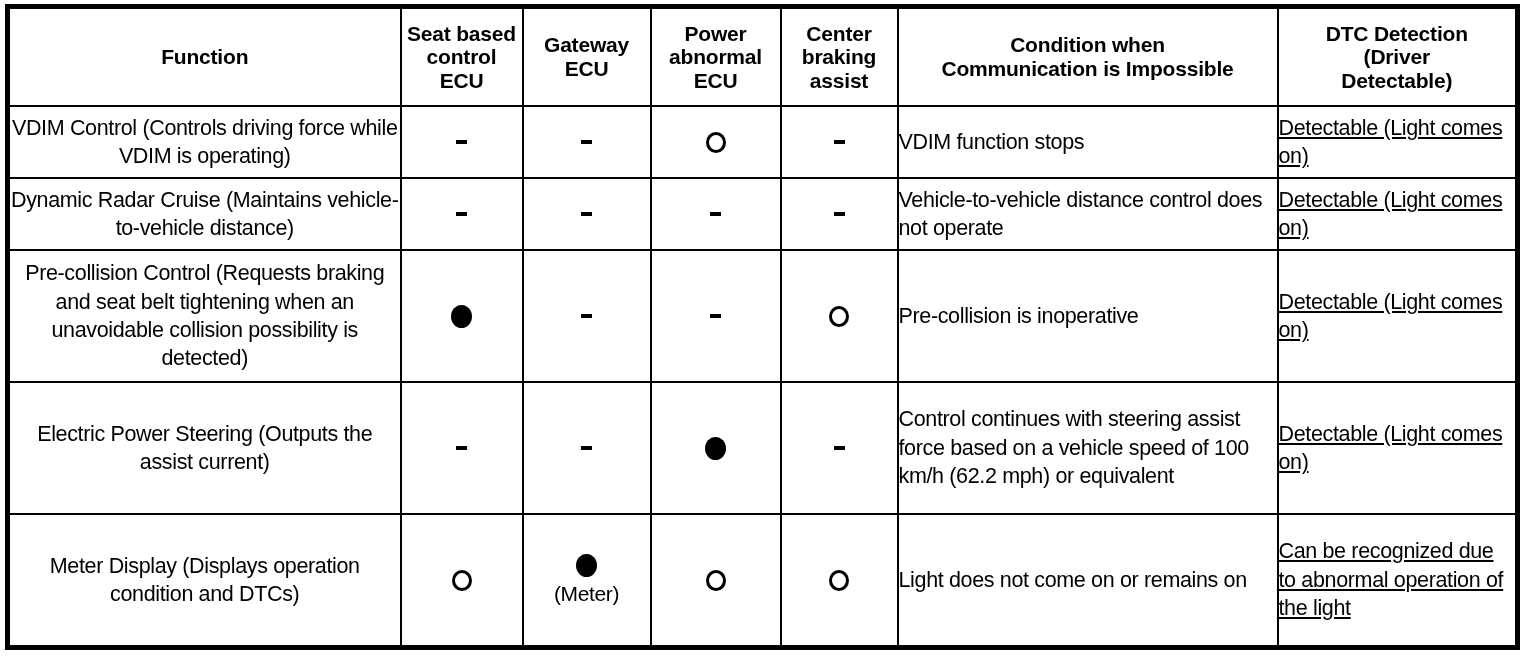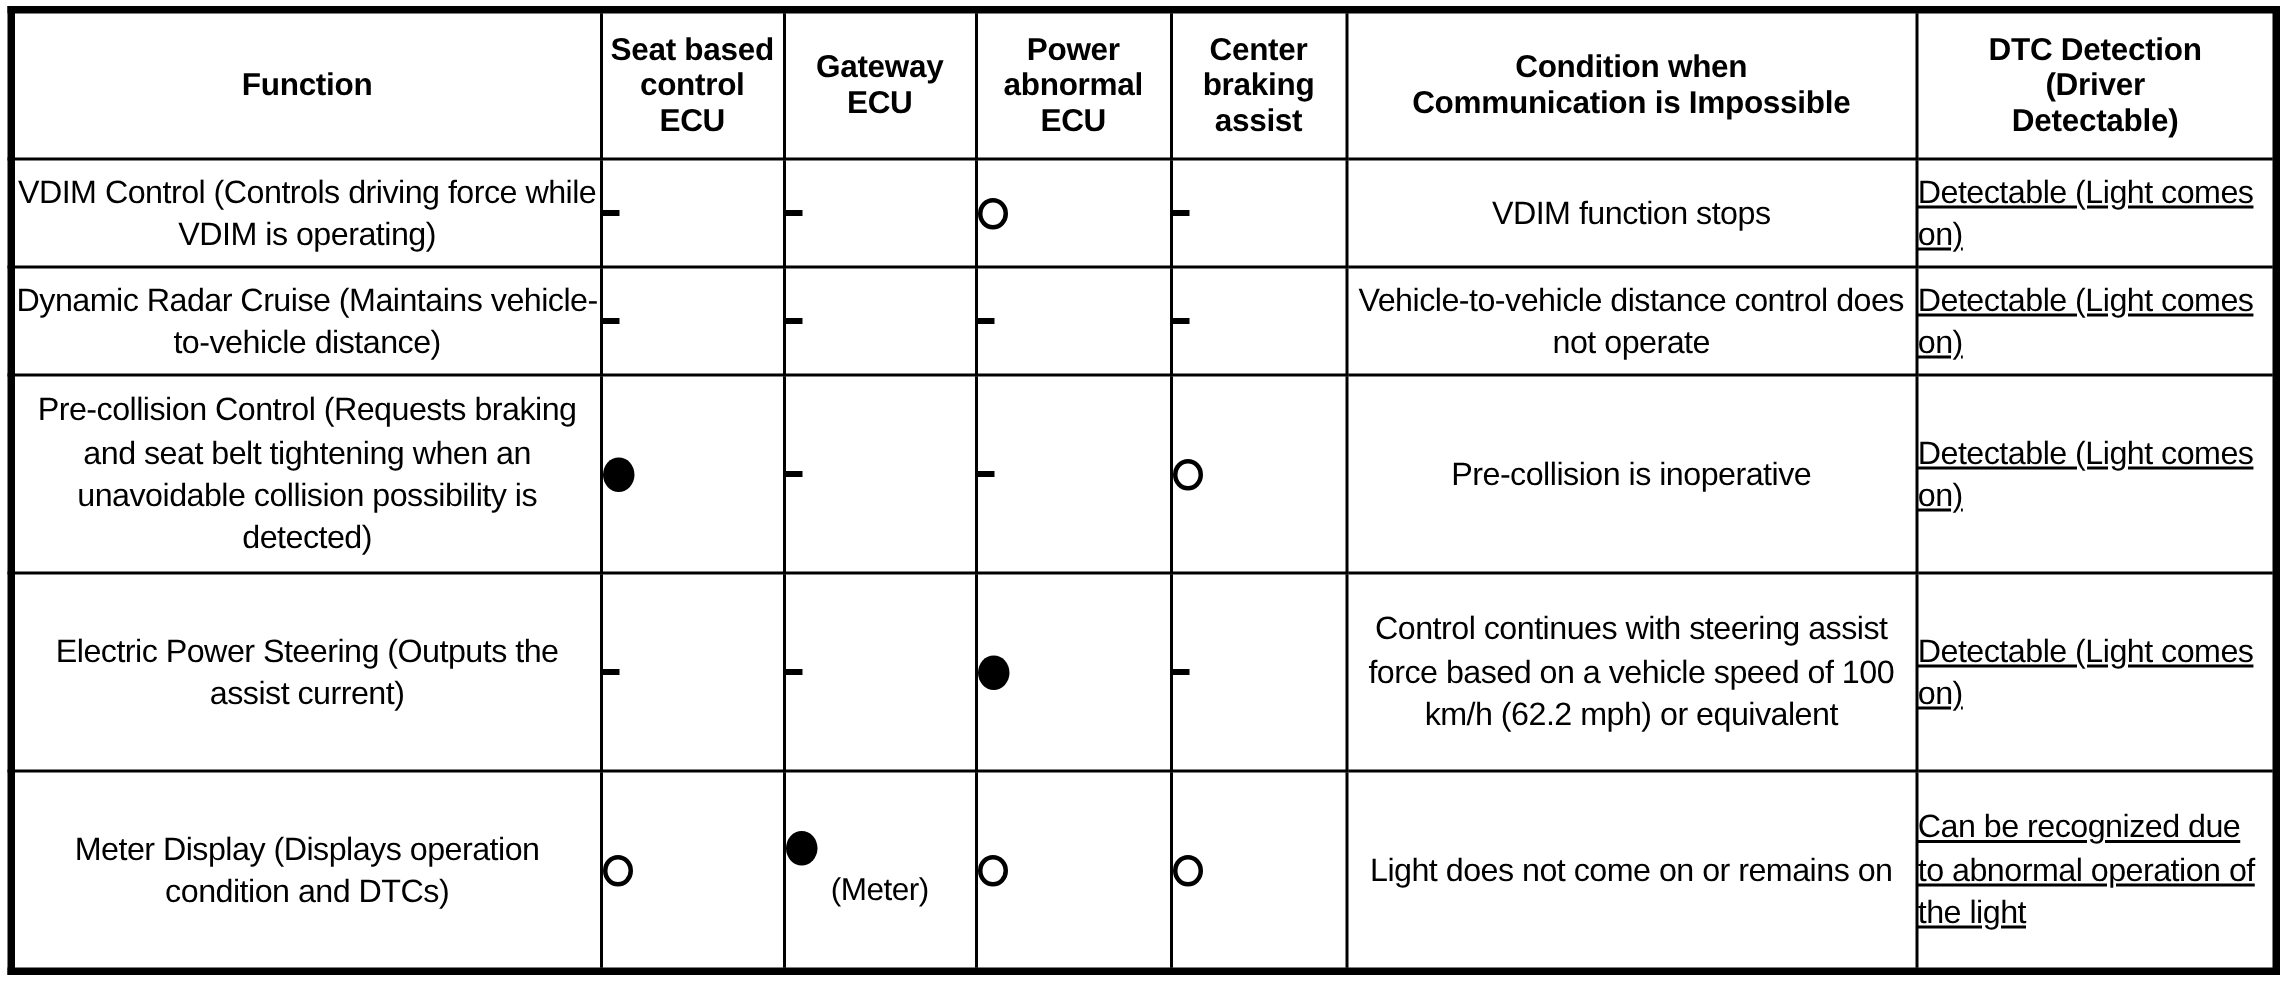--- a/index.html
+++ b/index.html
@@ -71,21 +71,21 @@
     padding: 4px 6px 4px 9px;
     letter-spacing: -0.35px;
   }
   td.sym {
     text-align: center;
     font-size: 21px;
     line-height: 1.15;
     padding: 2px;
   }
   td.cond {
-    text-align: center;
+    text-align: left;
     font-size: 21.5px;
     line-height: 1.32;
     padding: 4px 6px 4px 9px;
     letter-spacing: -0.35px;
   }
   td.dtc {
     text-align: left;
     font-size: 21.5px;
     line-height: 1.32;
     padding: 4px 4px 4px 7px;
@@ -133,20 +133,21 @@
   .sub {
     display: block;
     font-size: 21px;
     line-height: 1.15;
     margin-top: 5px;
     letter-spacing: -0.35px;
   }
   .symwrap {
     display: flex;
     flex-direction: column;
+    align-items: center;
     justify-content: center;
   }
 </style>
 </head>
 <body>
 
 <div id="sheet">
 
   <table class="matrix">
     <colgroup>

